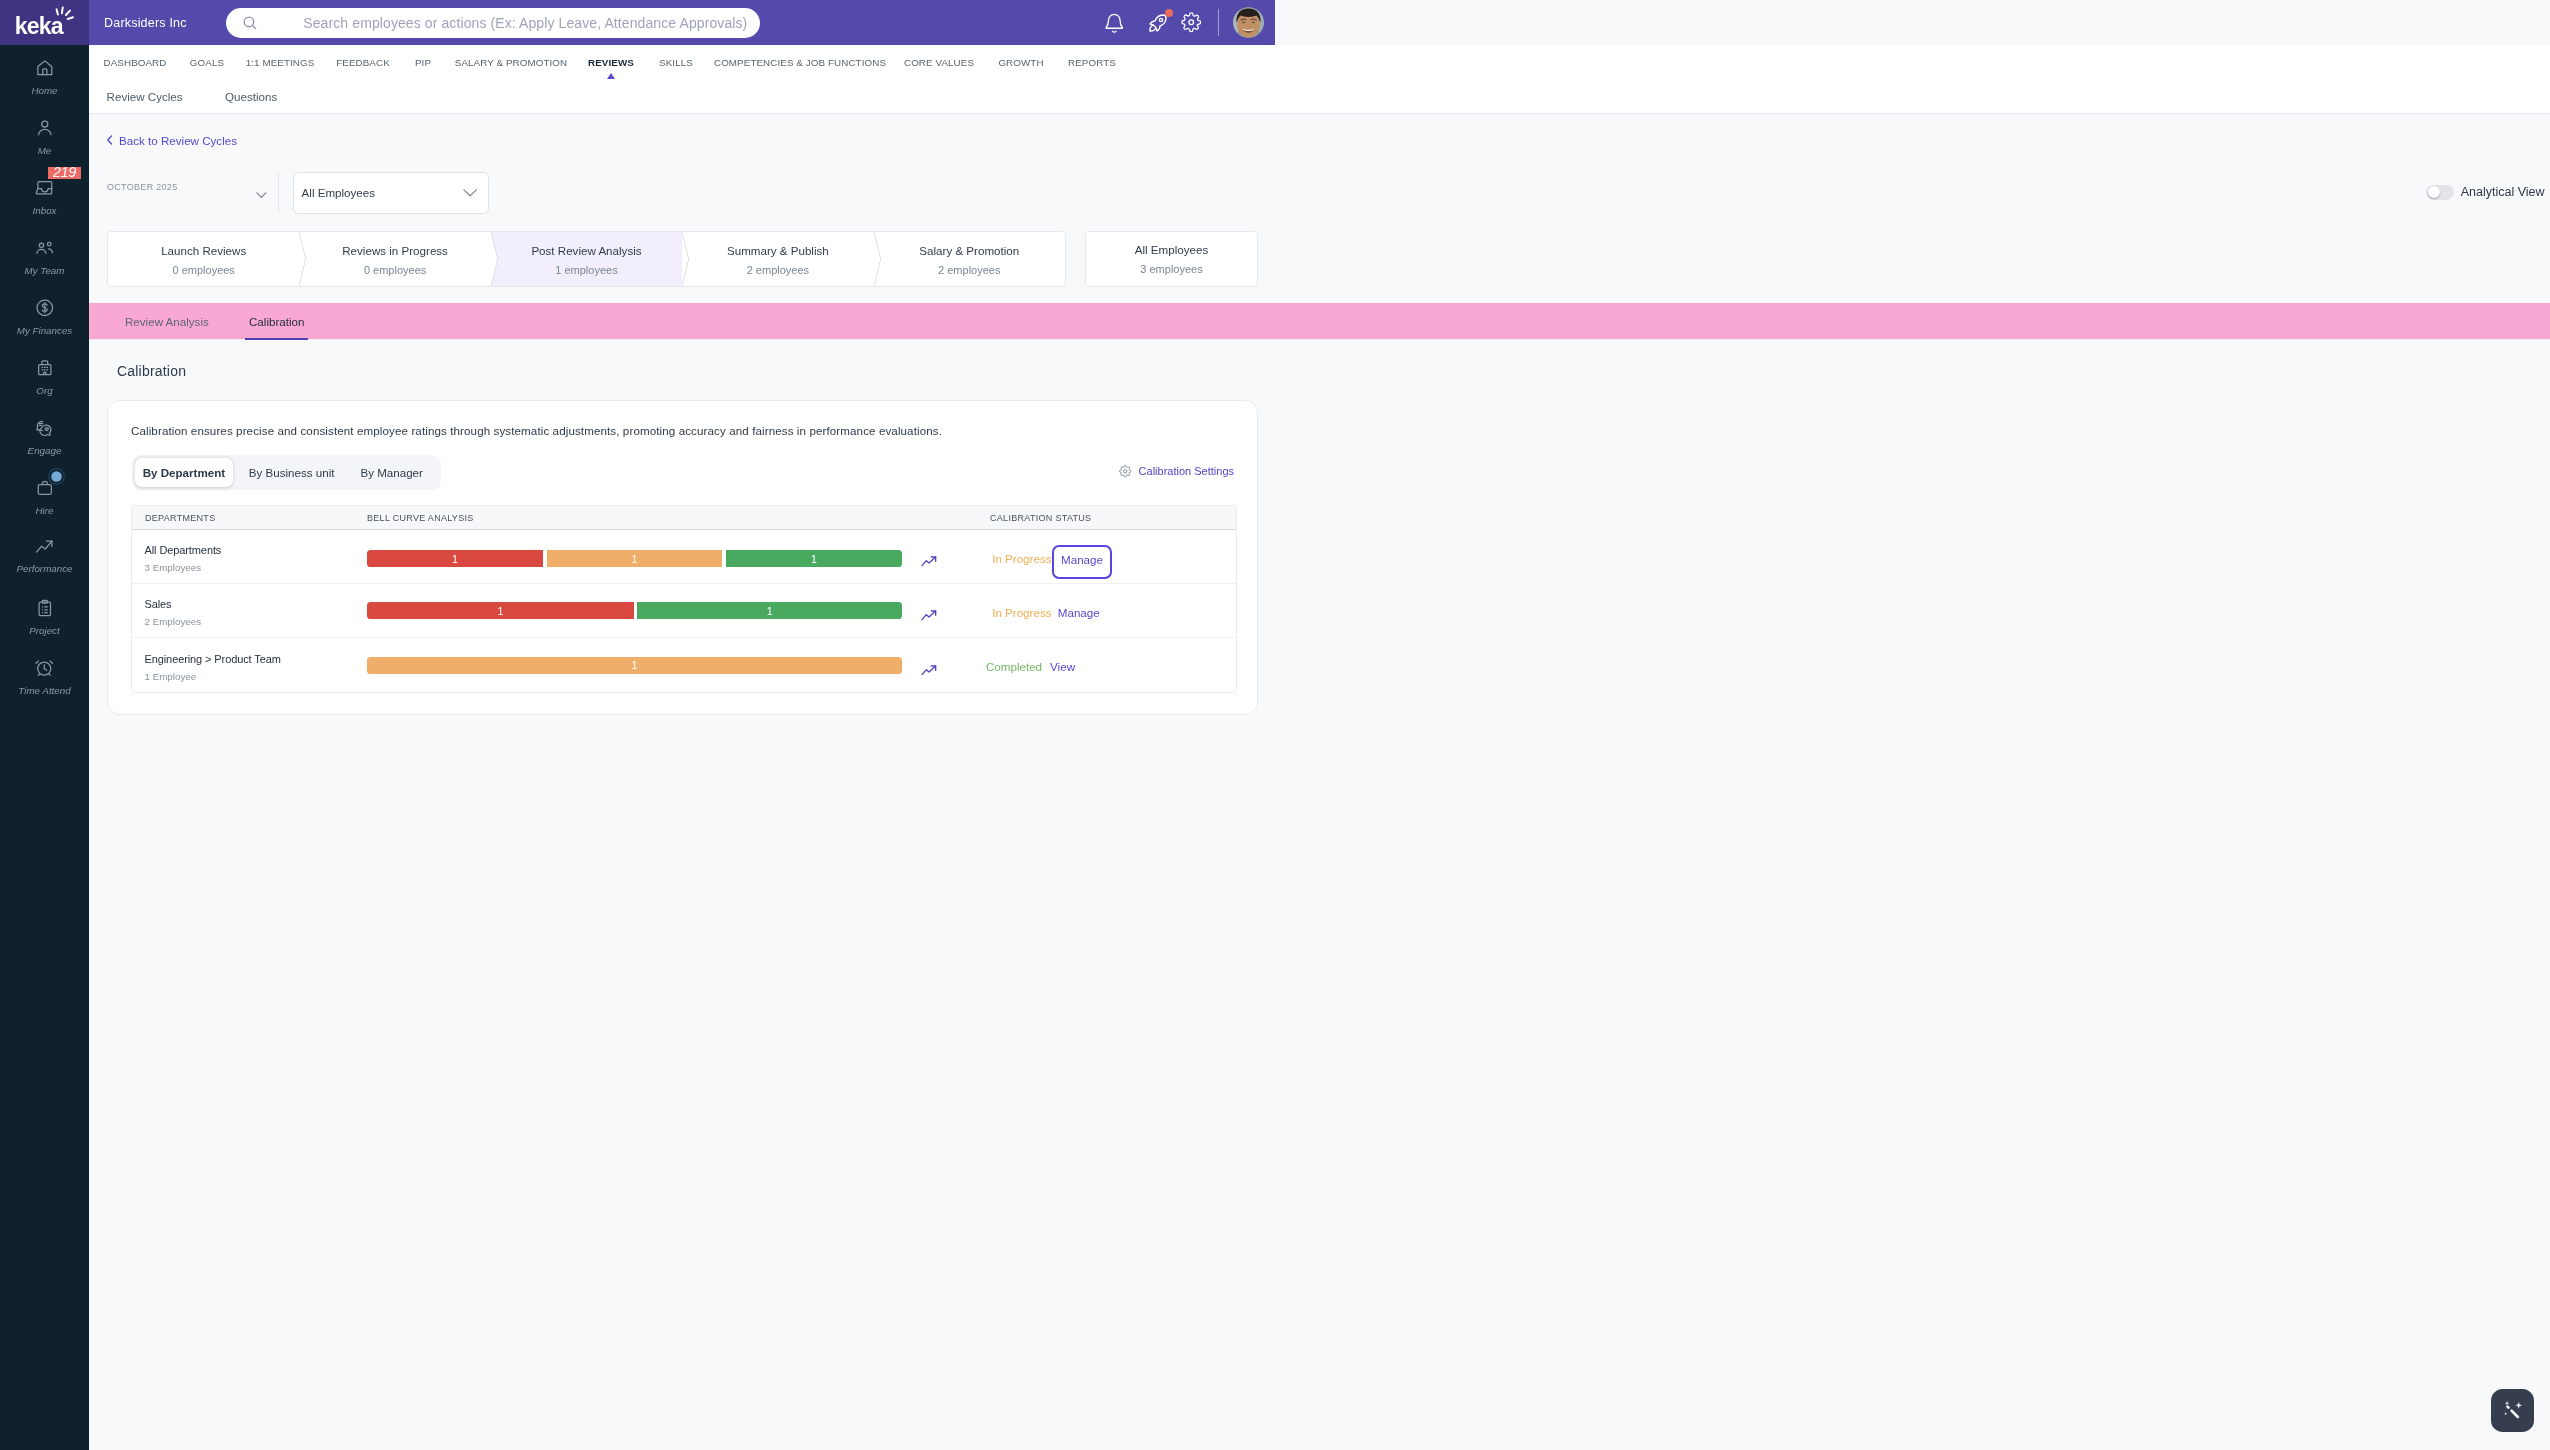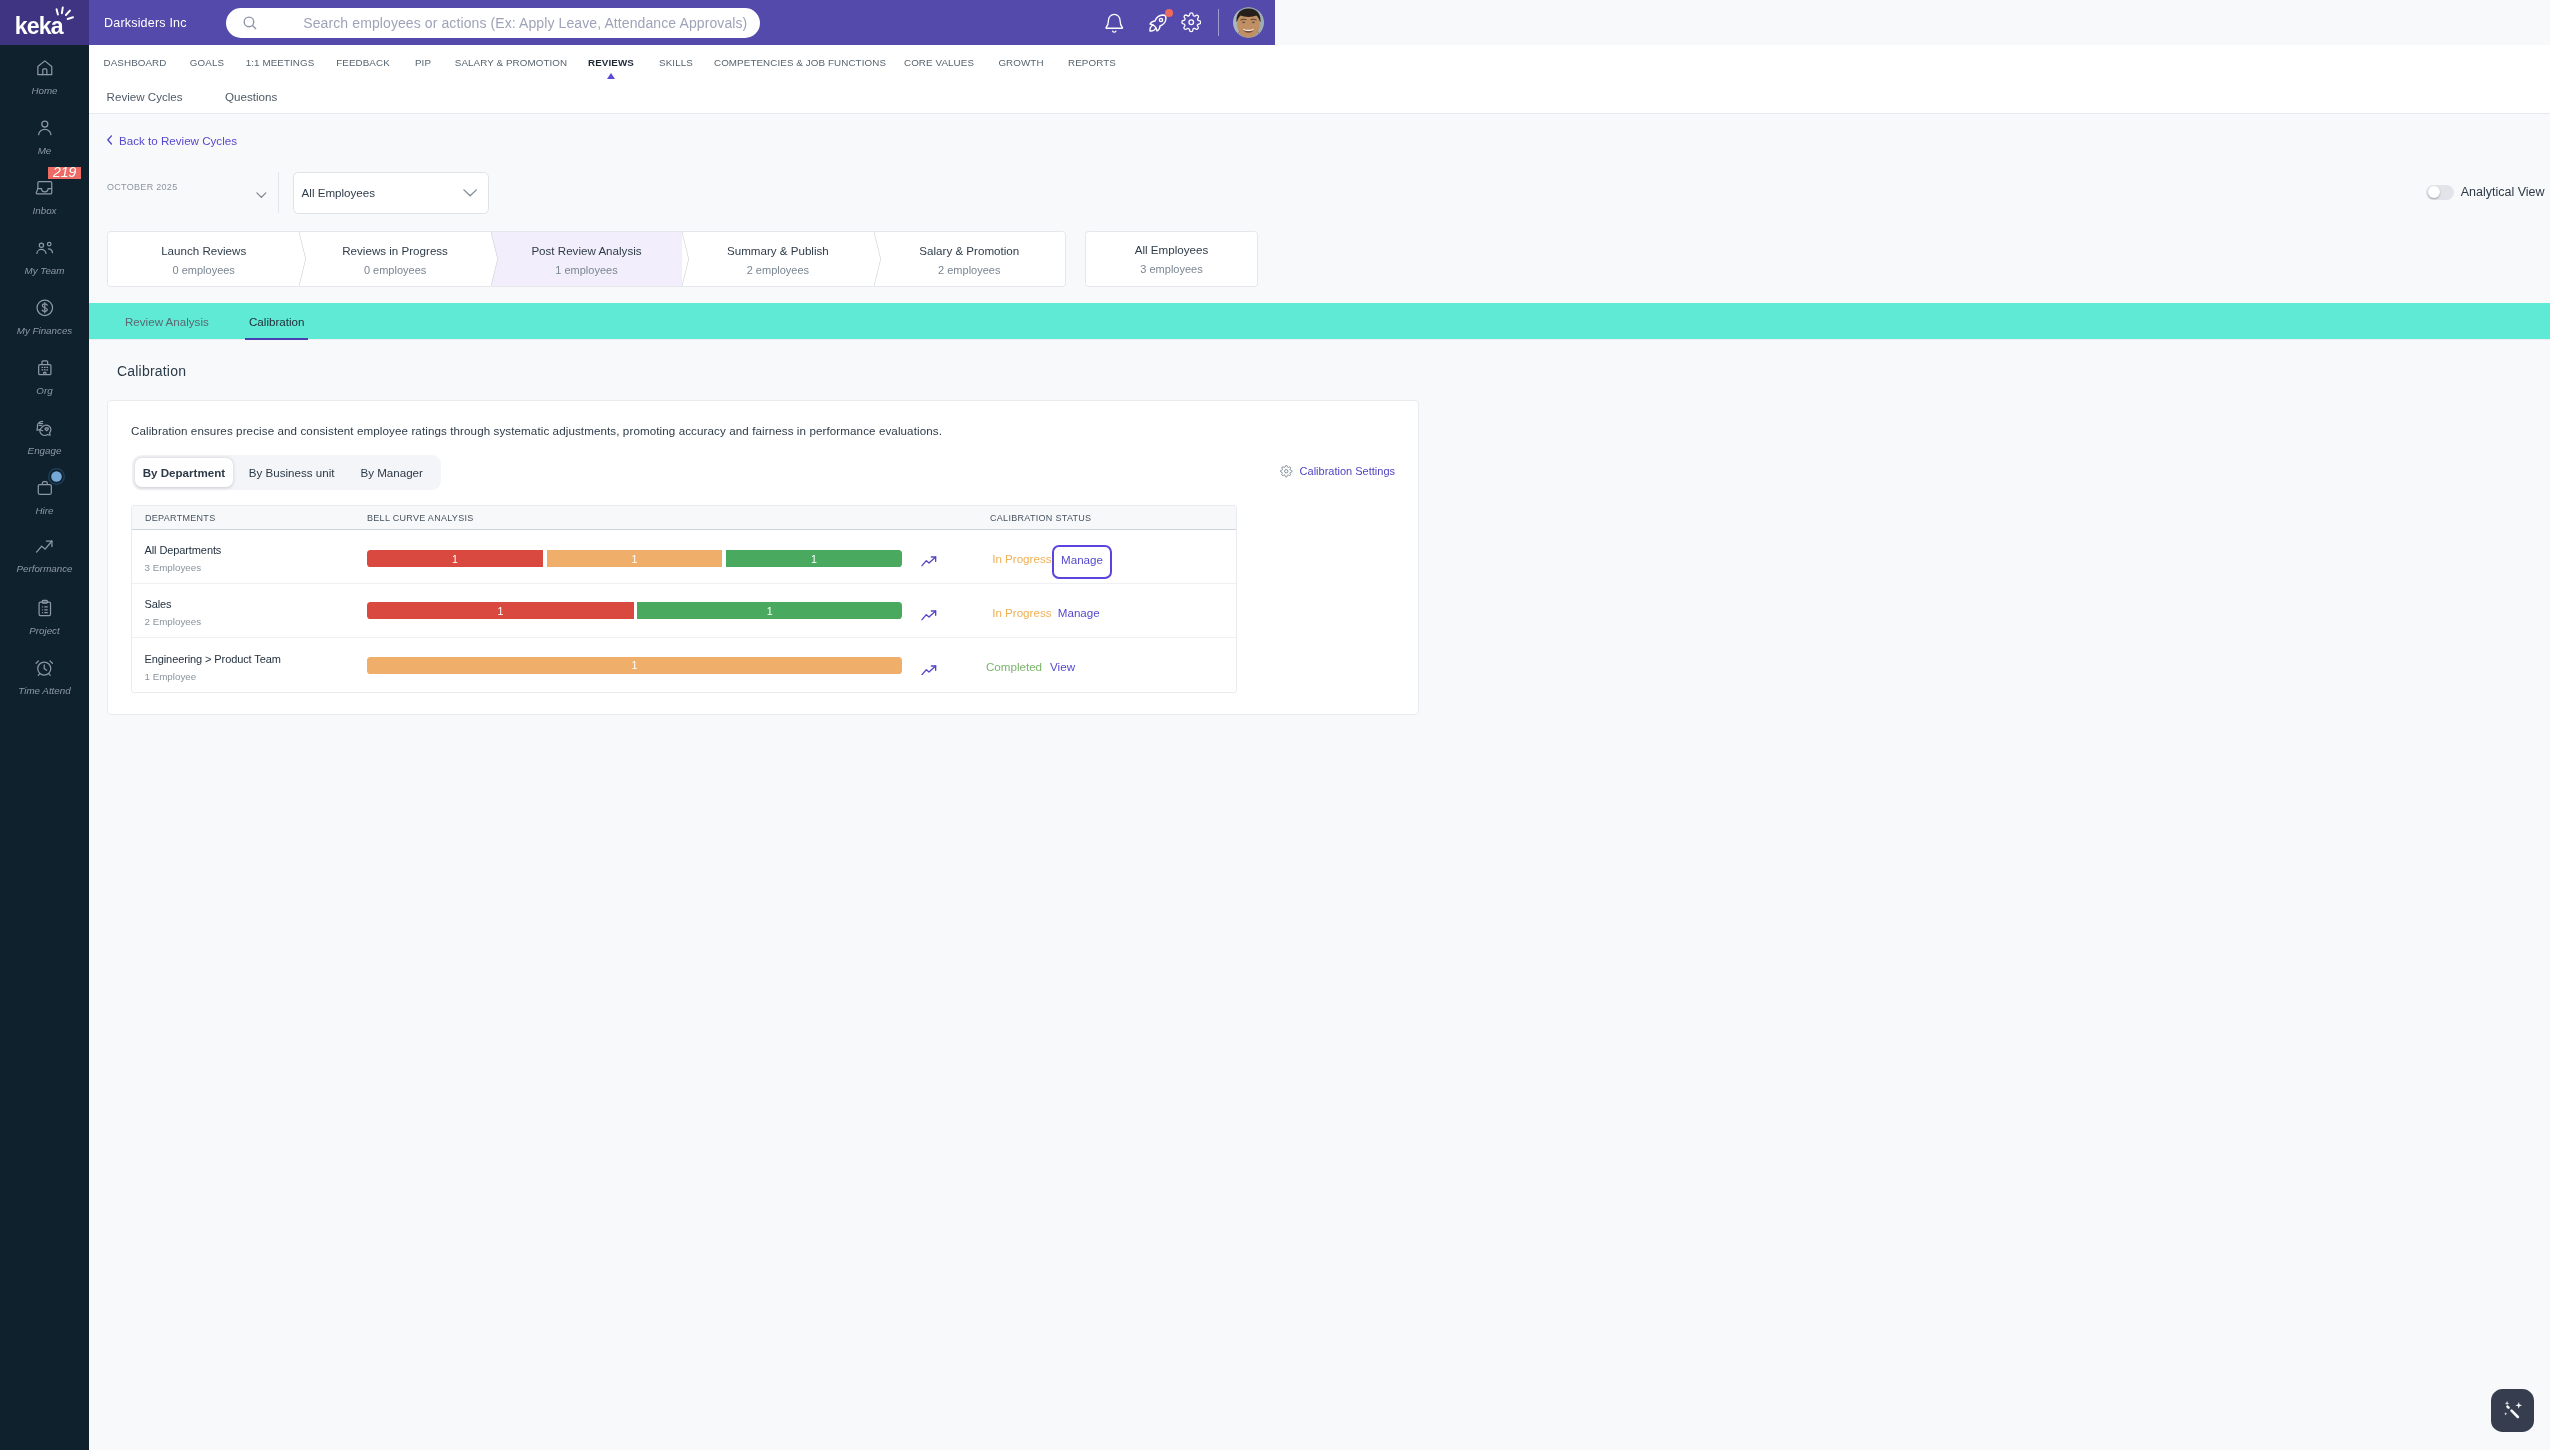--- a/index.html
+++ b/index.html
@@ -54,29 +54,29 @@
 .steprow { position:absolute; left:18px; top:117px; display:flex; height:56px; }
 .stepper { width:959px; display:flex; background:#fff; border:0.9px solid #e5e7ec; border-radius:3.6px; position:relative; }
 .step { width:20%; display:flex; flex-direction:column; align-items:center; justify-content:center; position:relative; padding-top:1.8px; }
 .step .t1 { font-size:11.6px; color:#2e3c4a; }
 .step .t2 { font-size:11px; color:#7a8693; margin-top:6.7px; }
 .step.hl { background:#f2eefb; }
 .stepchev { position:absolute; right:-7.6px; top:0; height:100%; width:7.6px; z-index:3; }
 .allemp { margin-left:19px; width:173px; background:#fff; border:0.9px solid #e5e7ec; border-radius:3.6px; display:flex; flex-direction:column; align-items:center; justify-content:center; }
 
 
-.tabbar { position:absolute; left:0; right:0; top:189px; height:37px; background:#5eead4; border-bottom:0.9px solid #eceef2; }
+.tabbar { position:absolute; left:0; right:0; top:189px; height:37px; background:#f9a8d4; border-bottom:0.9px solid #eceef2; }
 .tab { position:absolute; top:0; height:100%; display:flex; align-items:center; font-size:11.6px; color:#5b6770; }
 .tab.active { color:#222f3b; }
 .tab.active .ul { position:absolute; bottom:-0.9px; left:-3.6px; right:-3.6px; height:2.2px; background:#4b3fb2; }
 
 h2.pagetitle { position:absolute; left:28px; top:249px; font-size:14px; color:#2c3a48; font-weight:normal; letter-spacing:0.2px; }
 
 
-.card { position:absolute; left:18px; top:286px; width:1312px; background:#fff; border:0.9px solid #e9ebef; border-radius:4px; height:315px; }
+.card { position:absolute; left:18px; top:286px; width:1151px; background:#fff; border:0.9px solid #e9ebef; border-radius:13px; height:315px; }
 .desc { position:absolute; left:23px; top:23px; font-size:11.6px; color:#2e3c49; letter-spacing:0.1px; }
 .segs { position:absolute; left:24.4px; top:54px; background:#f4f5f8; border-radius:9px; height:35px; display:flex; align-items:center; }
 .seg { font-size:11.6px; color:#2c3a47; padding:0 9px; height:29.5px; display:flex; align-items:center; justify-content:center; border-radius:7.1px; }
 .seg.active { background:#fff; font-weight:bold; box-shadow:0 0.9px 3.6px rgba(40,50,60,.22); margin:0 2.7px; }
 .calset { position:absolute; right:23px; top:64px; display:flex; align-items:center; }
 .calset .cs { color:#5144c2; font-size:11px; margin-left:7.1px; }
 
 
 .tbl { position:absolute; left:23px; top:104px; width:1106px; border:0.9px solid #e9ebef; border-radius:2.7px; }
 .thead { height:24px; background:#f7f8fa; border-bottom:0.9px solid #ccd2d9; display:flex; align-items:center; font-size:9px; color:#46525e; letter-spacing:0.3px; }

